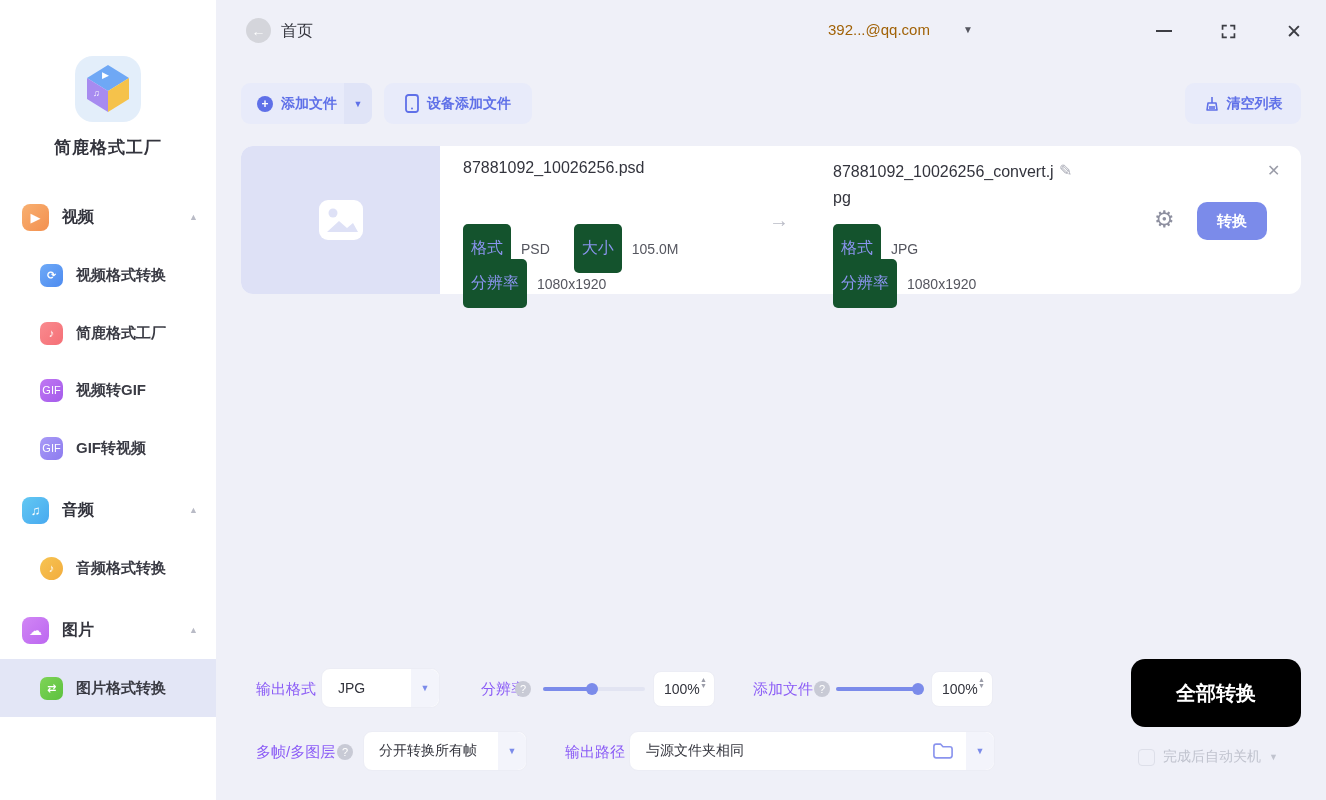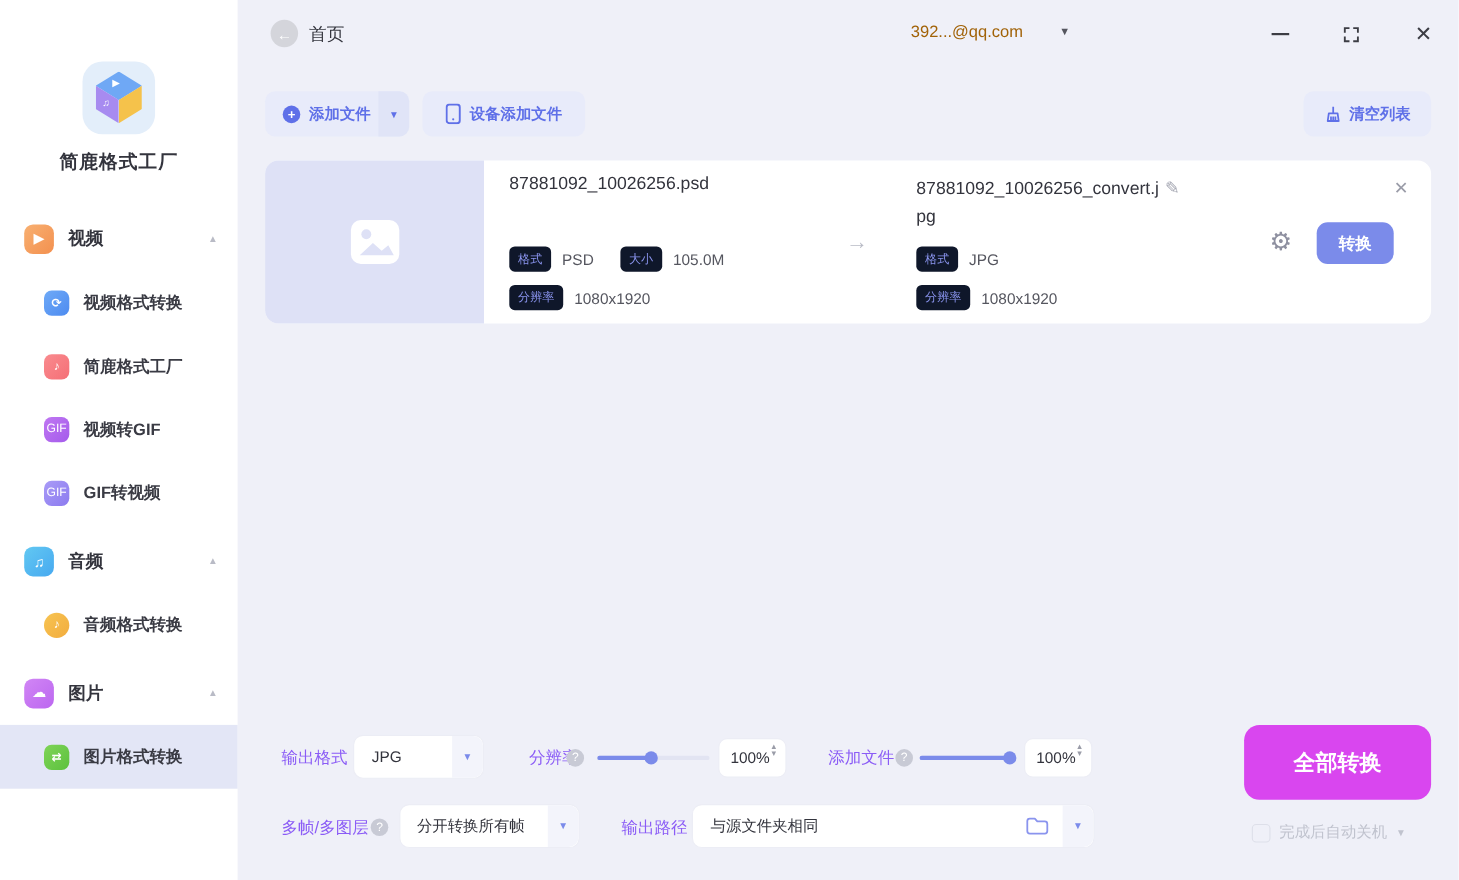--- a/index.html
+++ b/index.html
@@ -45,42 +45,42 @@
   .btn-addfile { left:241px; width:131px; padding-left:16px; gap:8px; }
   .addfile-caret { position:absolute; right:0; top:0; width:28px; height:41px; background:#E0E4F7; border-radius:0 9px 9px 0; display:flex; align-items:center; justify-content:center; font-size:9px; color:#5F70E8; }
   .plus-circle { width:16px; height:16px; border-radius:50%; background:#5F70E8; color:#fff; font-size:12px; font-weight:bold; display:flex; align-items:center; justify-content:center; line-height:1; }
   .btn-device { left:384px; width:148px; justify-content:center; gap:8px; }
   .btn-clear { left:1185px; width:116px; justify-content:center; gap:7px; }
 
   
   .file-card { position:absolute; left:241px; top:146px; width:1060px; height:148px; background:#FFFFFF; border-radius:12px; }
   .thumb { position:absolute; left:0; top:0; width:199px; height:148px; background:#DEE1F6; border-radius:12px 0 0 12px; display:flex; align-items:center; justify-content:center; }
   .fname-src { position:absolute; left:222px; top:13px; font-size:16px; color:#33343D; }
-  .badge { display:inline-block; background:#0f172a; color:#8A94EE; font-size:11px; border-radius:5px; padding:4px 8px; }
+  .badge { display:inline-block; background:#14532d; color:#8A94EE; font-size:16px; border-radius:5px; padding:14px 8px; }
   .meta-row { position:absolute; display:flex; align-items:center; gap:10px; font-size:14px; color:#55565F; }
   .src-row1 { left:222px; top:78px; } .src-row2 { left:222px; top:113px; }
   .flow-arrow { position:absolute; left:528px; top:63px; font-size:20px; color:#B9BBC6; }
   .fname-out { position:absolute; left:592px; top:13px; width:222px; font-size:16px; color:#33343D; line-height:26px; word-break:break-all; }
   .edit-ico { position:absolute; left:818px; top:15px; color:#A7A9B4; font-size:16px; cursor:pointer; }
   .out-row1 { left:592px; top:78px; } .out-row2 { left:592px; top:113px; }
   .gear-ico { position:absolute; left:913px; top:62px; font-size:23px; color:#8E90A0; cursor:pointer; line-height:1; }
   .convert-btn { position:absolute; left:956px; top:56px; width:70px; height:38px; background:#7B8BEA; border:none; border-radius:10px; color:#fff; font-size:15px; font-weight:bold; cursor:pointer; font-family:inherit; }
   .card-close { position:absolute; left:1026px; top:15px; font-size:16px; color:#9A9CA8; cursor:pointer; }
 
   
   .plabel { position:absolute; font-size:15px; color:#8b5cf6;margin-left:15px; }
   .help-ico { position:absolute; width:16px; height:16px; border-radius:50%; background:#C8CAD5; color:#fff; font-size:11px; display:flex; align-items:center; justify-content:center; cursor:pointer; }
   .selbox { position:absolute; height:40px; background:#fff; border:1px solid #ECEDF5; border-radius:9px; display:flex; align-items:center; font-size:14px; color:#33343D; cursor:pointer; }
   .selbox .sel-caret { position:absolute; right:0; top:0; width:28px; height:38px; background:#F3F4FB; border-radius:0 9px 9px 0; display:flex; align-items:center; justify-content:center; font-size:9px; color:#7B8BEA; }
   .slider { position:absolute; height:4px; border-radius:2px; background:#E2E4F2; top:687px; }
   .slider .fill { position:absolute; left:0; top:0; height:4px; border-radius:2px; background:#7B8BEA; }
   .slider .thumb { position:absolute; top:-4px; width:12px; height:12px; border-radius:50%; background:#7B8BEA; cursor:pointer; }
   .spinner { position:absolute; top:671px; width:62px; height:36px; background:#fff; border:1px solid #ECEDF5; border-radius:8px; display:flex; align-items:center; padding-left:10px; font-size:14px; color:#33343D; }
   .spin-arrows { position:absolute; right:7px; top:5px; display:flex; flex-direction:column; line-height:0.8; font-size:7px; color:#9A9CA8; cursor:pointer; }
-  .convert-all { position:absolute; left:1131px; top:659px; width:170px; height:68px; background:#d946ef; border:none; border-radius:14px; color:#fff; font-size:20px; font-weight:bold; cursor:pointer; font-family:inherit; }
+  .convert-all { position:absolute; left:1131px; top:659px; width:170px; height:68px; background:#000000; border:none; border-radius:14px; color:#fff; font-size:20px; font-weight:bold; cursor:pointer; font-family:inherit; }
   .shutdown { position:absolute; left:1138px; top:748px; display:flex; align-items:center; gap:8px; color:#C0C3CE; font-size:14px; cursor:pointer; }
   .checkbox { width:17px; height:17px; border:1px solid #DDDFE9; border-radius:4px; background:transparent; }
   .shutdown .dd { font-size:9px; color:#C0C3CE; }
 
   svg { display:block; }
 </style>
 </head>
 <body>
 
 <div class="app">

